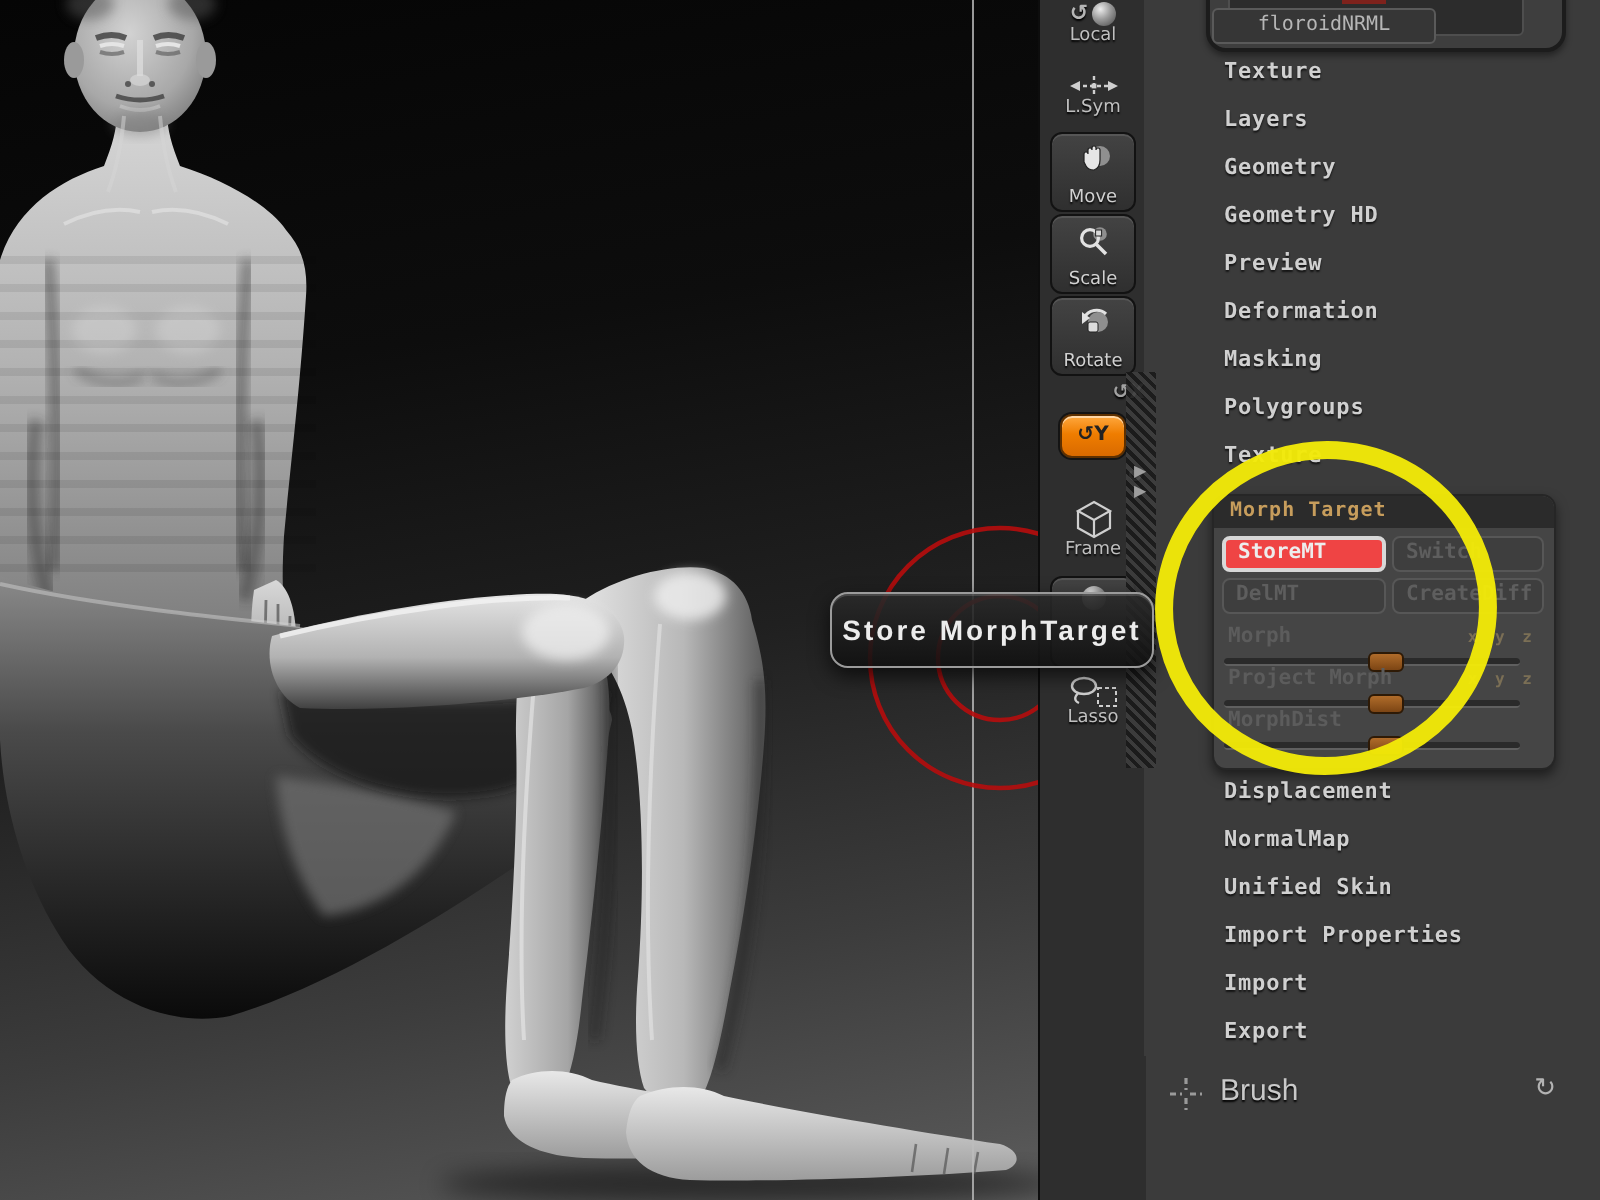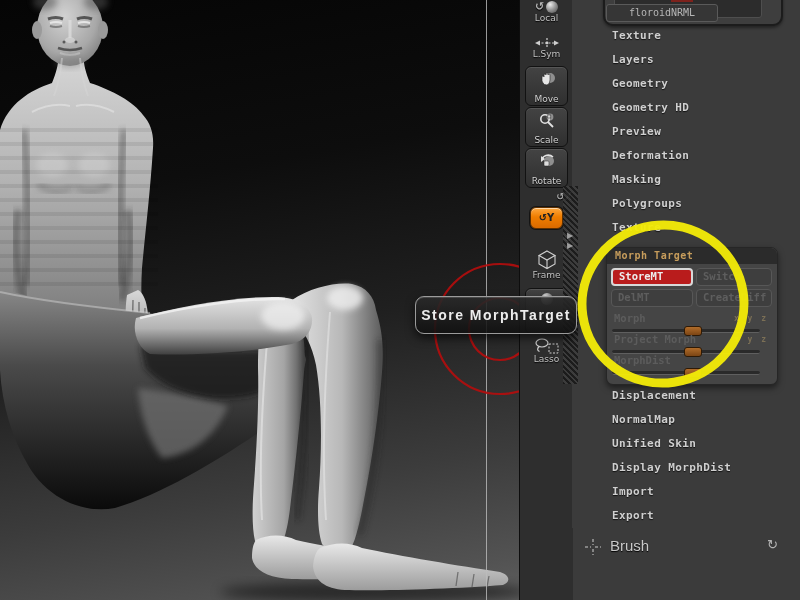--- a/index.html
+++ b/index.html
@@ -59,21 +59,21 @@
   #mt-panel{position:absolute;left:34px;top:247px;width:170px;height:136px;background:#454545;
     border:1px solid #262626;border-radius:7px;
     box-shadow:0 3px 6px rgba(0,0,0,.5),inset 0 1px 0 rgba(255,255,255,.06);text-decoration:underline;}
   #mt-header{position:absolute;top:0;left:0;right:0;height:16px;background:#2b2b2b;
     border-radius:6px 6px 0 0;color:#c79d5c;font:bold 10px "DejaVu Sans Mono",monospace;
     line-height:16px;padding-left:8px;letter-spacing:.5px;box-sizing:border-box;}
   .mt-btn{position:absolute;height:18px;box-sizing:border-box;border-radius:4px;
     font:bold 10.5px "DejaVu Sans Mono",monospace;line-height:15px;padding-left:6px;
     overflow:hidden;white-space:nowrap;}
   .mt-disabled{background:#3e3e3e;border:1px solid #575757;color:#5e5e5e;}
-  #mt-store{left:4px;top:20px;width:82px;background:#b91c1c;border:2px solid #d8d8d8;color:#ededed;line-height:13px;}
+  #mt-store{left:4px;top:20px;width:82px;background:#ef4444;border:2px solid #d8d8d8;color:#ededed;line-height:13px;}
   #mt-switch{left:89px;top:20px;width:76px;}
   #mt-del{left:4px;top:41px;width:82px;}
   #mt-creatediff{left:89px;top:41px;width:76px;}
   .mt-label{position:absolute;left:7px;color:#5c5c5c;
     font:bold 10.5px "DejaVu Sans Mono",monospace;}
   .mt-axes{position:absolute;right:9px;color:#7b6f55;font:bold 8px "DejaVu Sans Mono",monospace;letter-spacing:2px;}
   .mt-track{position:absolute;left:5px;width:148px;height:3px;background:#2a2a2a;
     border-bottom:1px solid #5f5f5f;border-radius:2px;}
   .mt-handle{position:absolute;left:72px;top:-3px;width:16px;height:8px;
     background:linear-gradient(#b06c2a,#7c4514);border:1px solid #2e1a06;border-radius:3px;}
@@ -381,21 +381,21 @@
 
       <div class="mt-label" style="top:106px">MorphDist</div>
       <div class="mt-track" style="top:123px">
           <div class="mt-handle"></div>
         </div>
     </div>
 
     <div class="menurow" style="top:389px">Displacement</div>
     <div class="menurow" style="top:413px">NormalMap</div>
     <div class="menurow" style="top:437px">Unified Skin</div>
-    <div class="menurow" style="top:461px">Display MorphDist</div>
+    <div class="menurow" style="top:461px">Import Properties</div>
     <div class="menurow" style="top:485px">Import</div>
     <div class="menurow" style="top:509px">Export</div>
 
     <div id="brush-row">
       <svg id="brush-icon" width="18" height="18" viewBox="0 0 18 18">
         <g stroke="#9a9a9a" stroke-width="1.6" stroke-dasharray="3 2">
           <line x1="1" y1="9" x2="7" y2="9"></line>
             <line x1="11" y1="9" x2="17" y2="9"></line>
           <line x1="9" y1="1" x2="9" y2="7"></line>
             <line x1="9" y1="11" x2="9" y2="17"></line>

